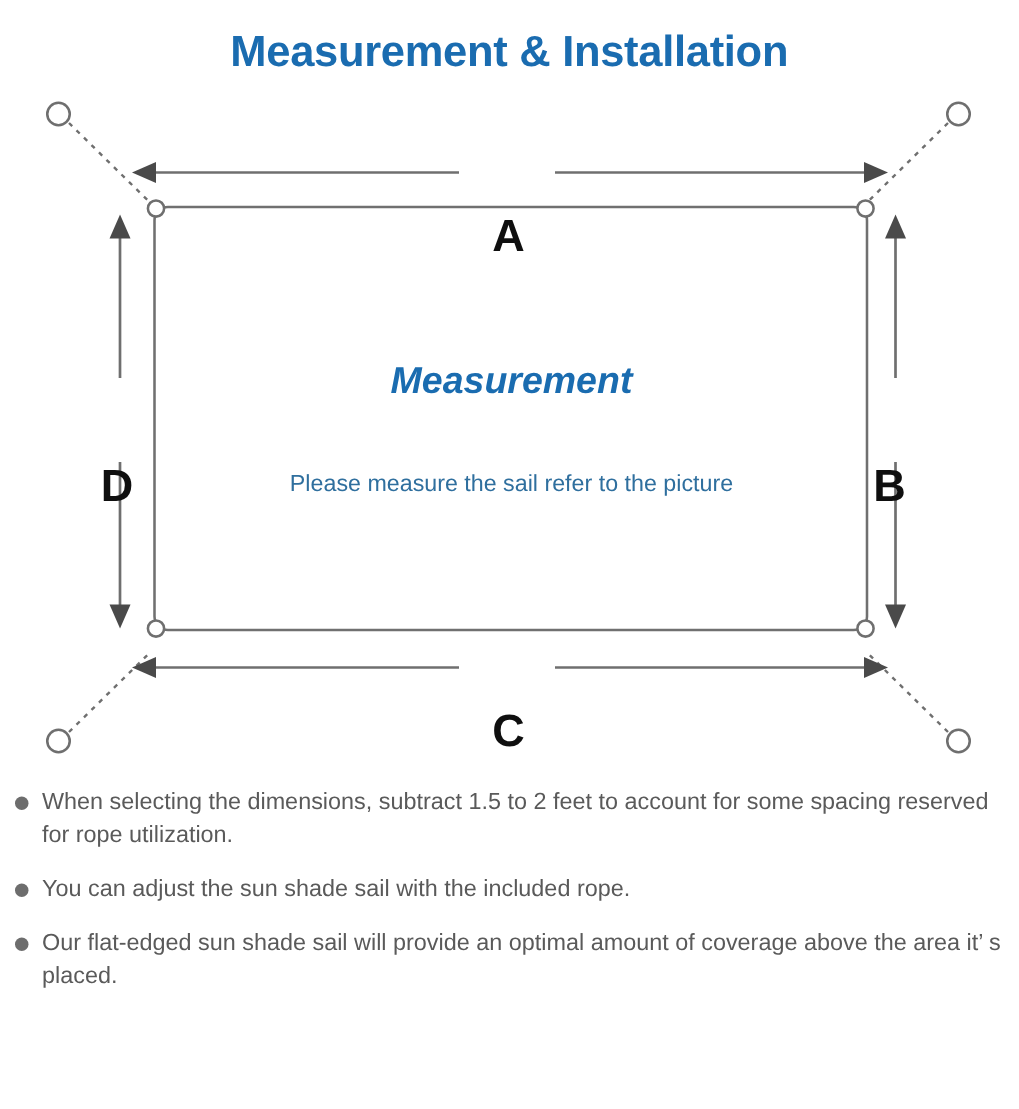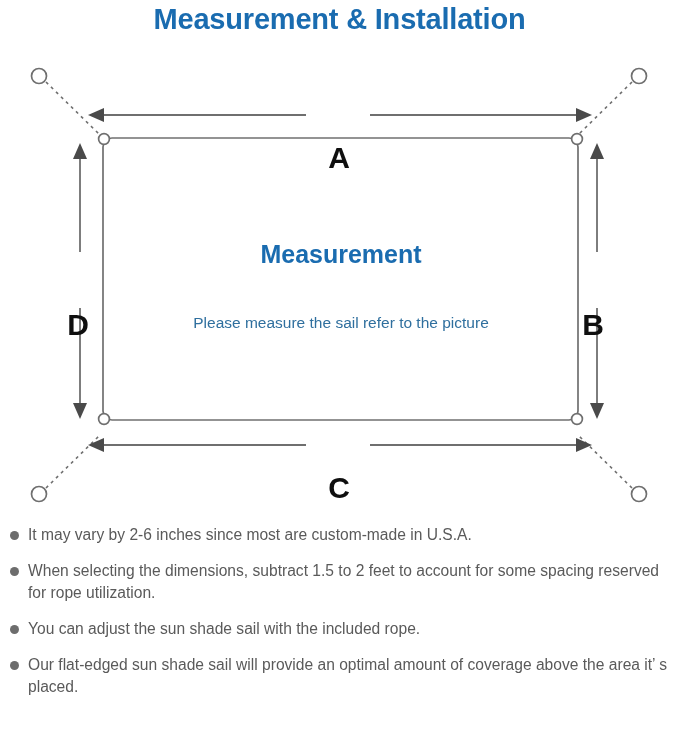--- a/index.html
+++ b/index.html
@@ -21,21 +21,21 @@
     position: relative;
     width: 679px;
     height: 739px;
     background: #ffffff;
   }
 
   
   .page-title {
     position: absolute;
     left: 0;
-    top: 0;
+    top: 16px;
     width: 679px;
     text-align: center;
     font-size: 29px;
     font-weight: bold;
     letter-spacing: -0.2px;
     color: #1a6cb0;
     line-height: 38px;
     white-space: nowrap;
   }
 
@@ -55,20 +55,21 @@
     position: absolute;
     left: 103px;
     top: 193px;
     width: 476px;
     text-align: center;
     color: #1a6cb0;
     font-size: 25px;
     font-weight: bold;
     line-height: 30px;
     white-space: nowrap;
+    font-style: italic;
   }
   .center-sub {
     position: absolute;
     left: 103px;
     top: 227px;
     width: 476px;
     text-align: center;
     color: #2f6f9e;
     font-size: 15.5px;
     font-weight: normal;
@@ -190,24 +191,20 @@
     <div class="dim-label dim-a">A</div>
 
     <div class="dim-label dim-b">B</div>
 
     <div class="dim-label dim-c">C</div>
 
     <div class="dim-label dim-d">D</div>
   </div>
 
   <div class="notes">
-    <div class="note-item">
-      <span class="note-bullet"></span>
-      <span class="note-text">It may vary by 2-6 inches since most are custom-made in U.S.A.</span>
-    </div>
     <div class="note-item">
       <span class="note-bullet"></span>
       <span class="note-text">When selecting the dimensions, subtract 1.5 to 2 feet to account for some spacing reserved for rope utilization.</span>
     </div>
     <div class="note-item">
       <span class="note-bullet"></span>
       <span class="note-text">You can adjust the sun shade sail with the included rope.</span>
     </div>
     <div class="note-item">
       <span class="note-bullet"></span>

